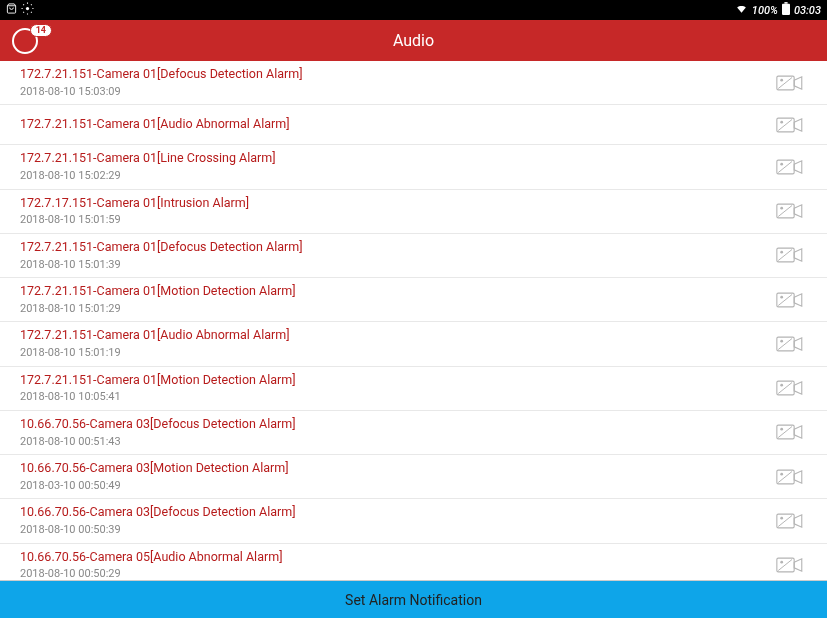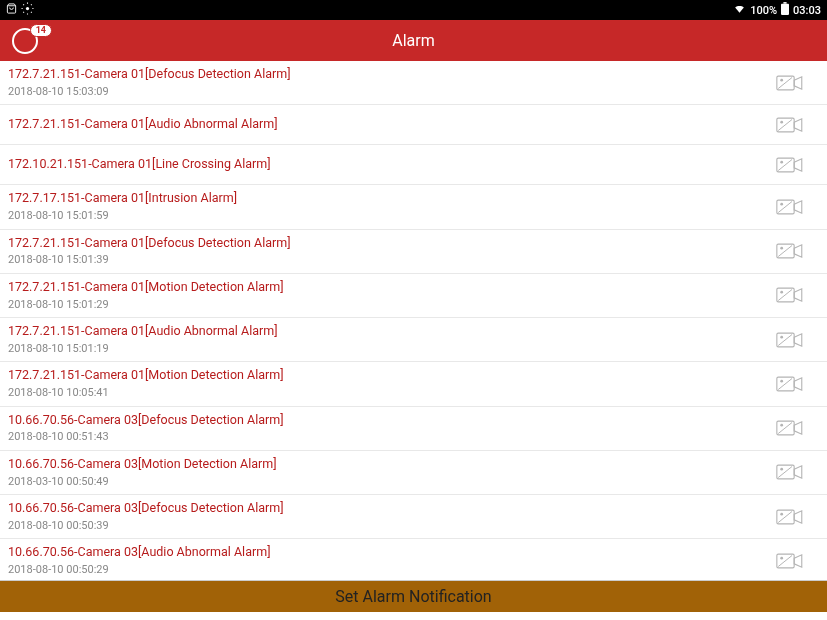--- a/index.html
+++ b/index.html
@@ -10,21 +10,21 @@
       background: #000;
       color: #fff;
       font-size: 11px;
       display: flex;
       align-items: center;
       padding: 0 6px;
       justify-content: space-between;
     }
     .status-left { display: flex; align-items: center; gap: 4px; }
     .status-right { display: flex; align-items: center; gap: 4px; }
-    .status-right span { font-weight: 500; }
+    .status-right span { font-weight: 500; font-style: italic; }
     
     .header {
       height: 41px;
       background: #c62828;
       color: #fff;
       display: flex;
       align-items: center;
       position: relative;
     }
     .menu-btn {
@@ -72,21 +72,21 @@
     }
     
     .alarm-list {
       height: 519px;
       overflow-y: hidden;
     }
     .alarm-item {
       display: flex;
       align-items: center;
       border-bottom: 1px solid #e8e8e8;
-      padding: 4px 20px 4px 8px;
+      padding: 4px 20px 4px 20px;
       min-height: 40px;
     }
     .alarm-text { flex: 1; }
     .alarm-title {
       color: #b71c1c;
       font-size: 12.5px;
       line-height: 1.5;
     }
     .alarm-time {
       color: #888;
@@ -95,29 +95,29 @@
     }
     .alarm-icon {
       width: 34px;
       display: flex;
       justify-content: center;
       align-items: center;
     }
     .alarm-icon svg { opacity: 0.55; }
     
     .footer {
-      height: 32px;
+      height: 38px;
       border-top: 1px solid #ccc;
       display: flex;
       align-items: center;
       justify-content: center;
-      font-size: 16px;
+      font-size: 14px;
       color: #222;
       cursor: pointer;
-      background: #a16207;
+      background: #0ea5e9;
     }
   </style>
 </head>
 <body>
 
 <div class="status-bar">
   <div class="status-left">
     <span>
       <svg width="11" height="11" viewBox="0 0 24 24" fill="none" stroke="#fff" stroke-width="2">
           <path d="M6 2L3 6v14a2 2 0 002 2h14a2 2 0 002-2V6l-3-4z"></path>
@@ -151,21 +151,21 @@
 
 <div class="header">
   <div class="menu-btn">
     <div class="menu-circle">
       <div class="line1"></div>
       <div class="line2"></div>
       <div class="line3"></div>
       <div class="badge">14</div>
     </div>
   </div>
-  <div class="header-title">Alarm</div>
+  <div class="header-title">Audio</div>
 </div>
 
 <div class="alarm-list" id="alarm-list">
     <div class="alarm-item">
       <div class="alarm-text">
         <div class="alarm-title">172.7.21.151-Camera 01[Defocus Detection Alarm]</div>
         <div class="alarm-time">2018-08-10 15:03:09</div>
       </div>
       <div class="alarm-icon">
         <svg width="28" height="18" viewBox="0 0 40 26" fill="none" stroke="#777" stroke-width="1.6">
@@ -184,21 +184,22 @@
         <svg width="28" height="18" viewBox="0 0 40 26" fill="none" stroke="#777" stroke-width="1.6">
   <rect x="1" y="3" width="25" height="20" rx="2"></rect>
   <path d="M26 9 L37 4 L37 22 L26 17 Z"></path>
   <path d="M3 21 L23 5" stroke-width="1.4"></path>
   <circle cx="8" cy="9" r="2" fill="#777" stroke="none"></circle>
 </svg>
       </div>
     </div>
     <div class="alarm-item">
       <div class="alarm-text">
-        <div class="alarm-title">172.10.21.151-Camera 01[Line Crossing Alarm]</div>
+        <div class="alarm-title">172.7.21.151-Camera 01[Line Crossing Alarm]</div>
+        <div class="alarm-time">2018-08-10 15:02:29</div>
       </div>
       <div class="alarm-icon">
         <svg width="28" height="18" viewBox="0 0 40 26" fill="none" stroke="#777" stroke-width="1.6">
   <rect x="1" y="3" width="25" height="20" rx="2"></rect>
   <path d="M26 9 L37 4 L37 22 L26 17 Z"></path>
   <path d="M3 21 L23 5" stroke-width="1.4"></path>
   <circle cx="8" cy="9" r="2" fill="#777" stroke="none"></circle>
 </svg>
       </div>
     </div>
@@ -309,21 +310,21 @@
         <svg width="28" height="18" viewBox="0 0 40 26" fill="none" stroke="#777" stroke-width="1.6">
   <rect x="1" y="3" width="25" height="20" rx="2"></rect>
   <path d="M26 9 L37 4 L37 22 L26 17 Z"></path>
   <path d="M3 21 L23 5" stroke-width="1.4"></path>
   <circle cx="8" cy="9" r="2" fill="#777" stroke="none"></circle>
 </svg>
       </div>
     </div>
     <div class="alarm-item">
       <div class="alarm-text">
-        <div class="alarm-title">10.66.70.56-Camera 03[Audio Abnormal Alarm]</div>
+        <div class="alarm-title">10.66.70.56-Camera 05[Audio Abnormal Alarm]</div>
         <div class="alarm-time">2018-08-10 00:50:29</div>
       </div>
       <div class="alarm-icon">
         <svg width="28" height="18" viewBox="0 0 40 26" fill="none" stroke="#777" stroke-width="1.6">
   <rect x="1" y="3" width="25" height="20" rx="2"></rect>
   <path d="M26 9 L37 4 L37 22 L26 17 Z"></path>
   <path d="M3 21 L23 5" stroke-width="1.4"></path>
   <circle cx="8" cy="9" r="2" fill="#777" stroke="none"></circle>
 </svg>
       </div>

